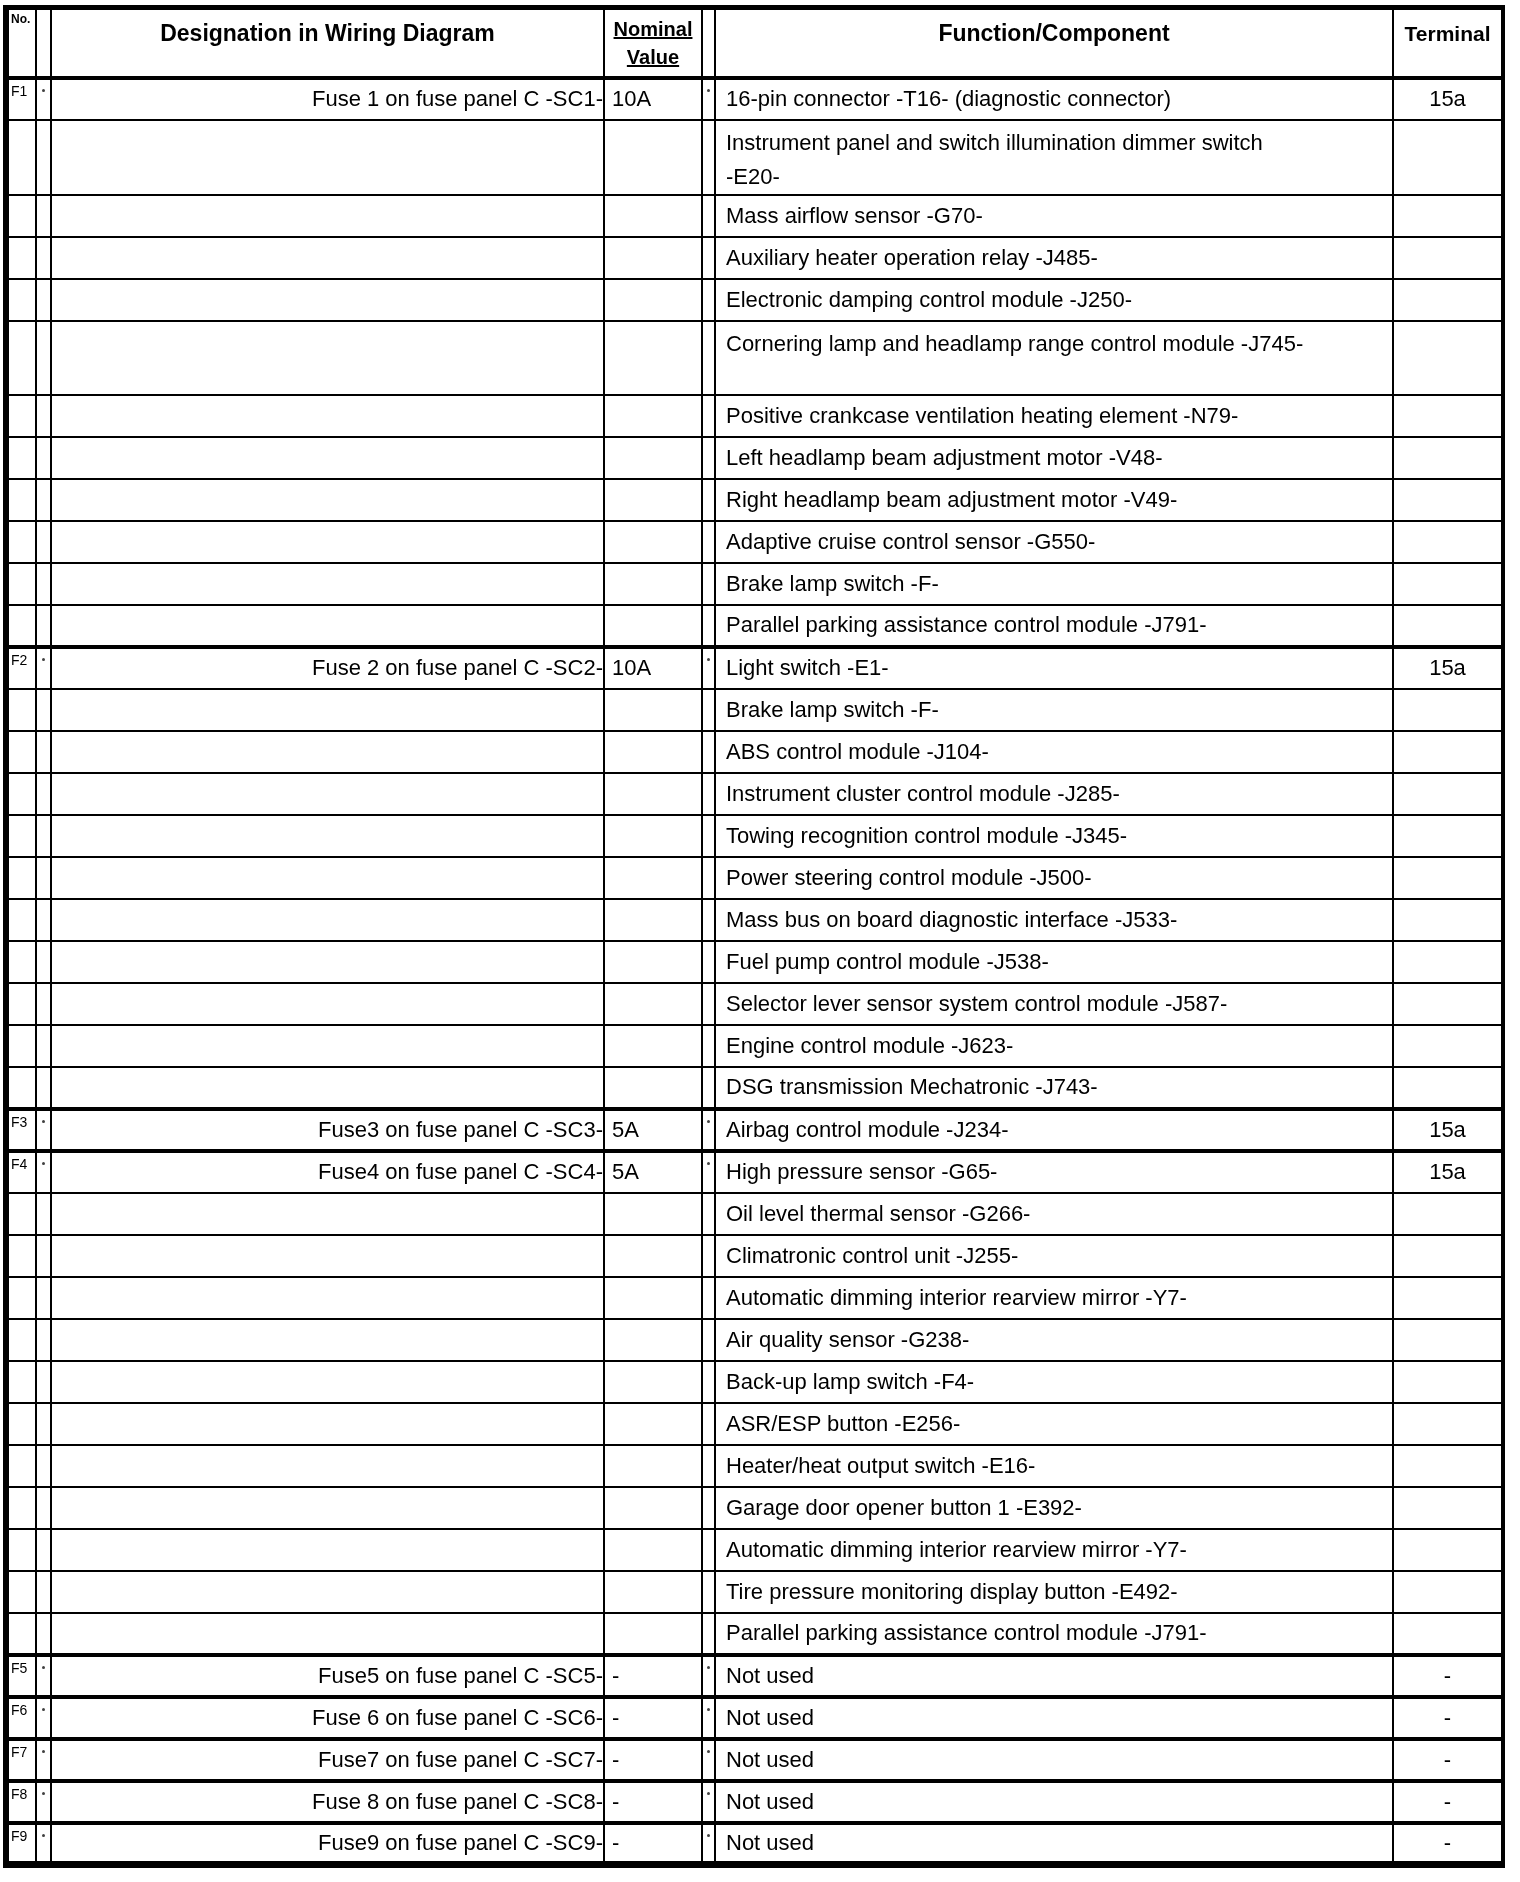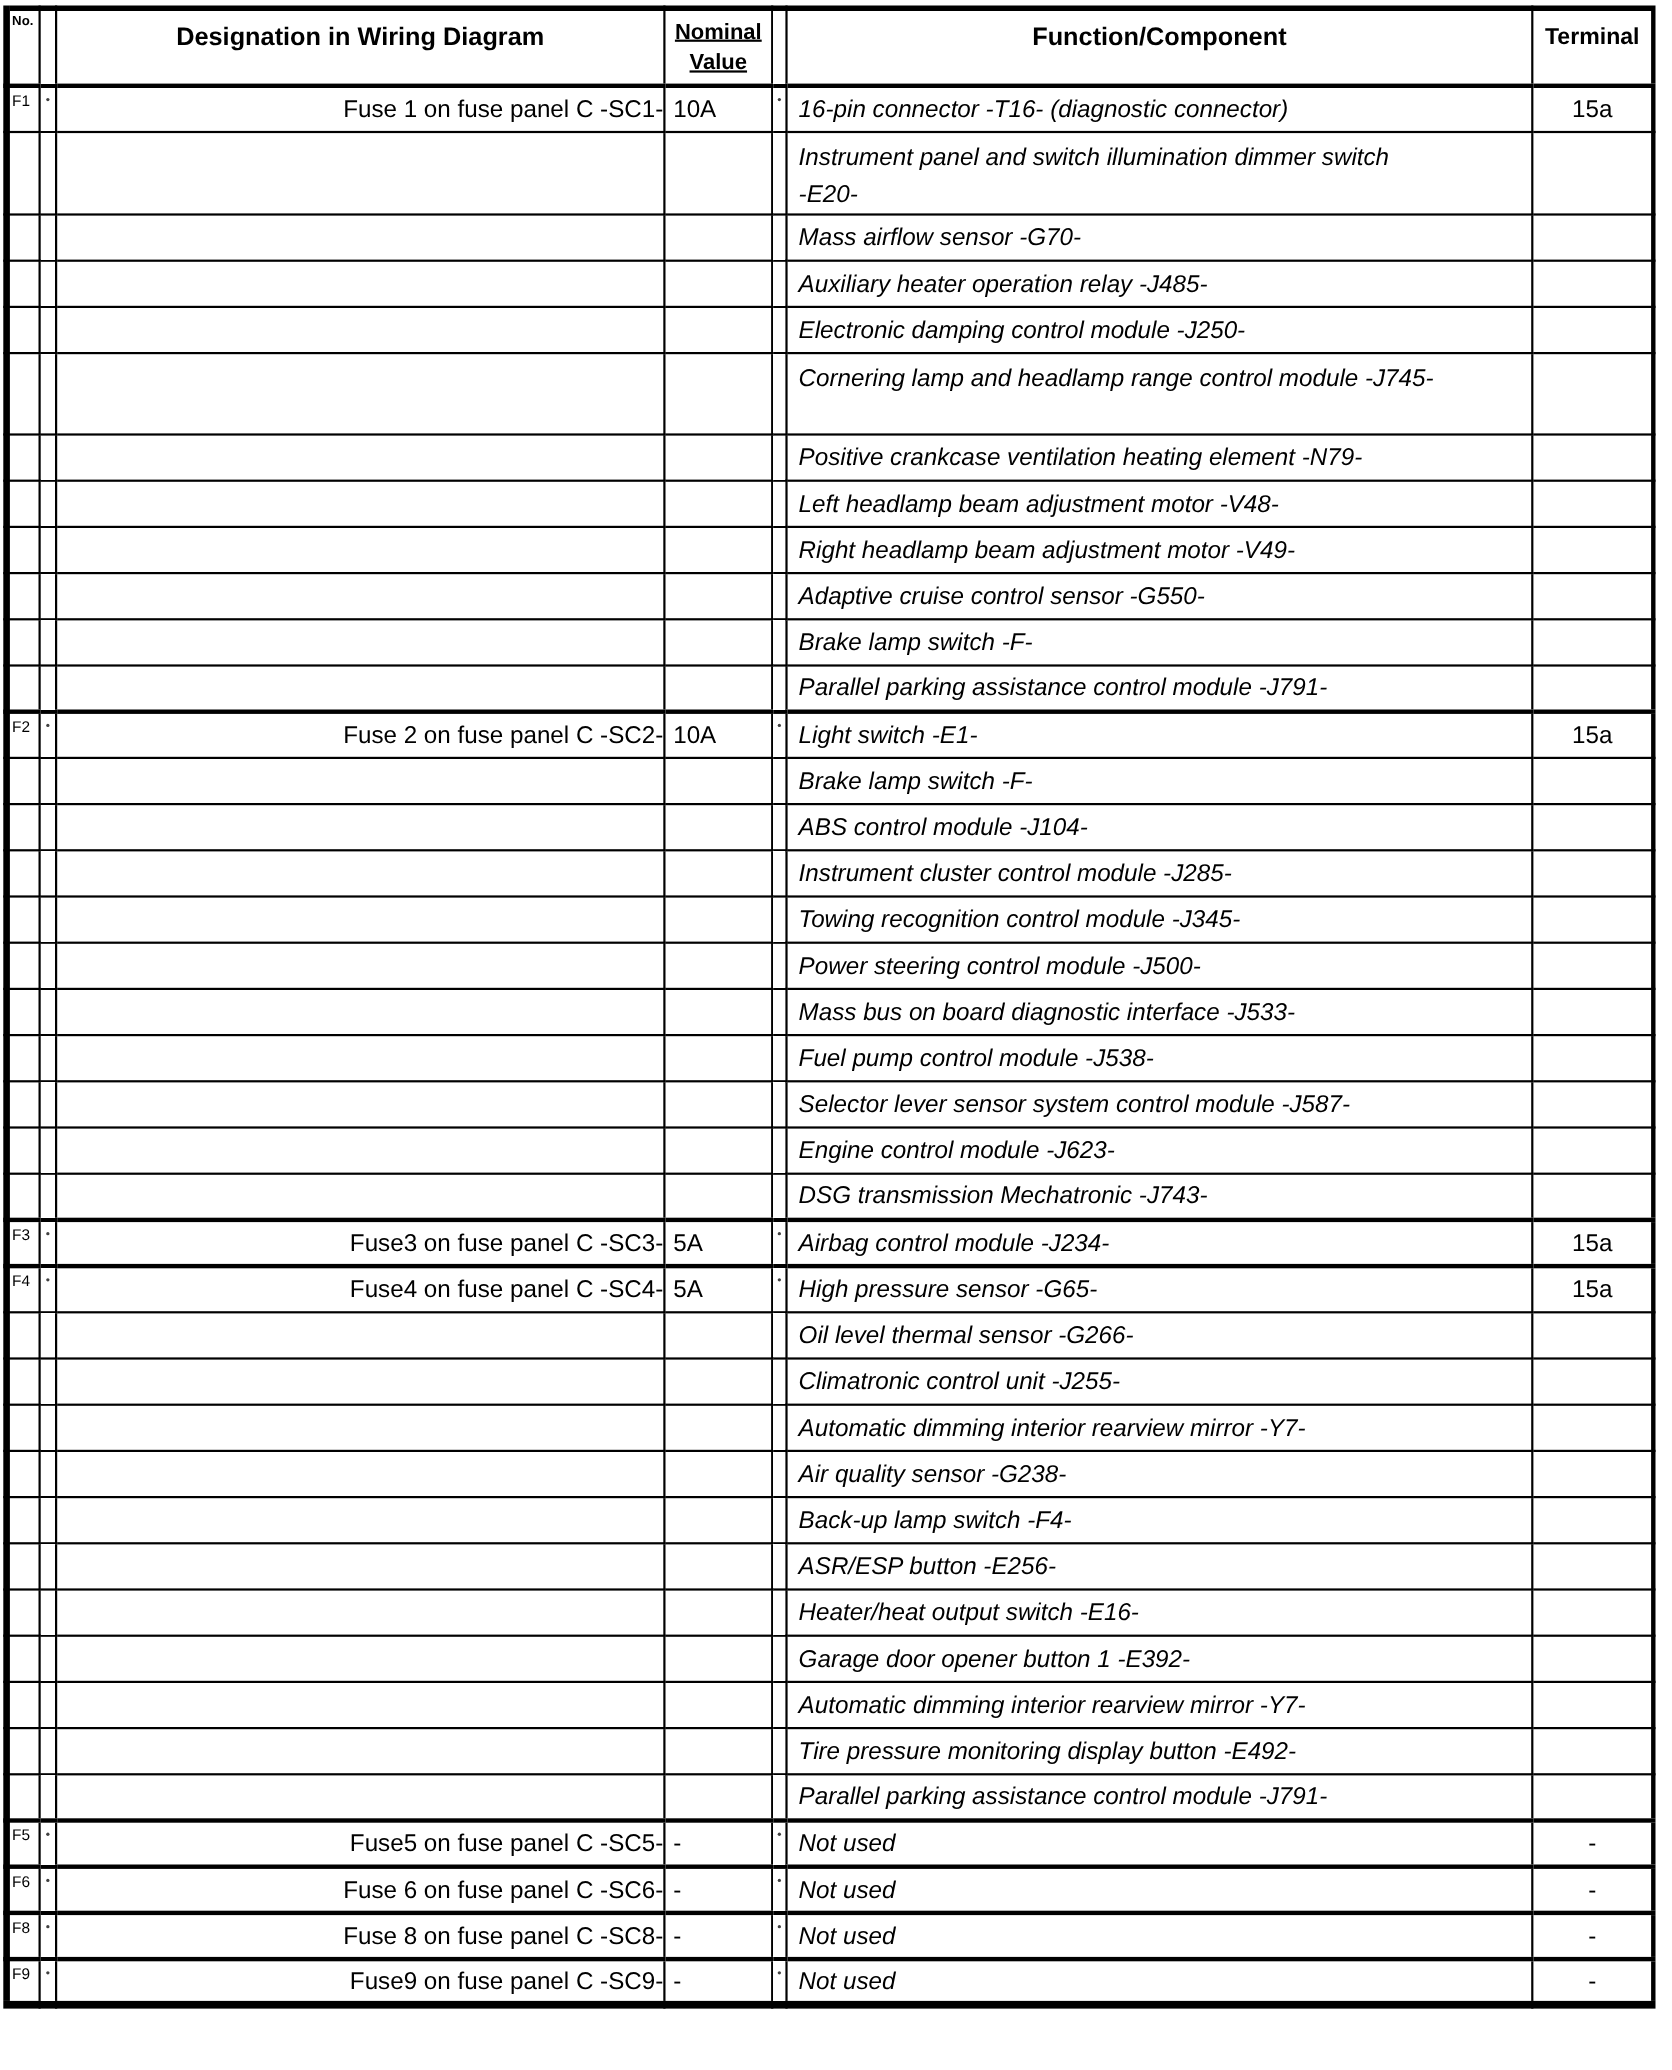--- a/index.html
+++ b/index.html
@@ -80,21 +80,21 @@
     font-size: 22px; text-align: center;
     vertical-align: middle;
   }
   .cell-narrow { position: relative; }
   .dot {
     position: absolute; top: 9px; left: 50%;
     width: 3px; height: 3px; margin-left: -2px;
     background: #000; border-radius: 50%;
     opacity: 0.75;
   }
-  .func-line { white-space: nowrap; font-style: italic; }
+  .func-line { white-space: nowrap; }
 </style>
 </head>
 <body>
 
 <table class="fuse-table">
   <colgroup>
     <col style="width:30px">
     <col style="width:15px">
     <col style="width:553px">
     <col style="width:98px">
@@ -554,20 +554,35 @@
         <td class="cell-nominal"><span>-</span></td>
         <td class="cell-narrow">
           <span class="dot"></span>
         </td>
         <td class="cell-func">
           <div class="func-line">Not used</div>
         </td>
         <td class="cell-term"><span>-</span></td>
       </tr>
       <tr class="section-start">
+        <td class="cell-no"><span>F7</span></td>
+        <td class="cell-narrow">
+          <span class="dot"></span>
+        </td>
+        <td class="cell-design"><span>Fuse7 on fuse panel C -SC7-</span></td>
+        <td class="cell-nominal"><span>-</span></td>
+        <td class="cell-narrow">
+          <span class="dot"></span>
+        </td>
+        <td class="cell-func">
+          <div class="func-line">Not used</div>
+        </td>
+        <td class="cell-term"><span>-</span></td>
+      </tr>
+      <tr class="section-start">
         <td class="cell-no"><span>F8</span></td>
         <td class="cell-narrow">
           <span class="dot"></span>
         </td>
         <td class="cell-design"><span>Fuse 8 on fuse panel C -SC8-</span></td>
         <td class="cell-nominal"><span>-</span></td>
         <td class="cell-narrow">
           <span class="dot"></span>
         </td>
         <td class="cell-func">

